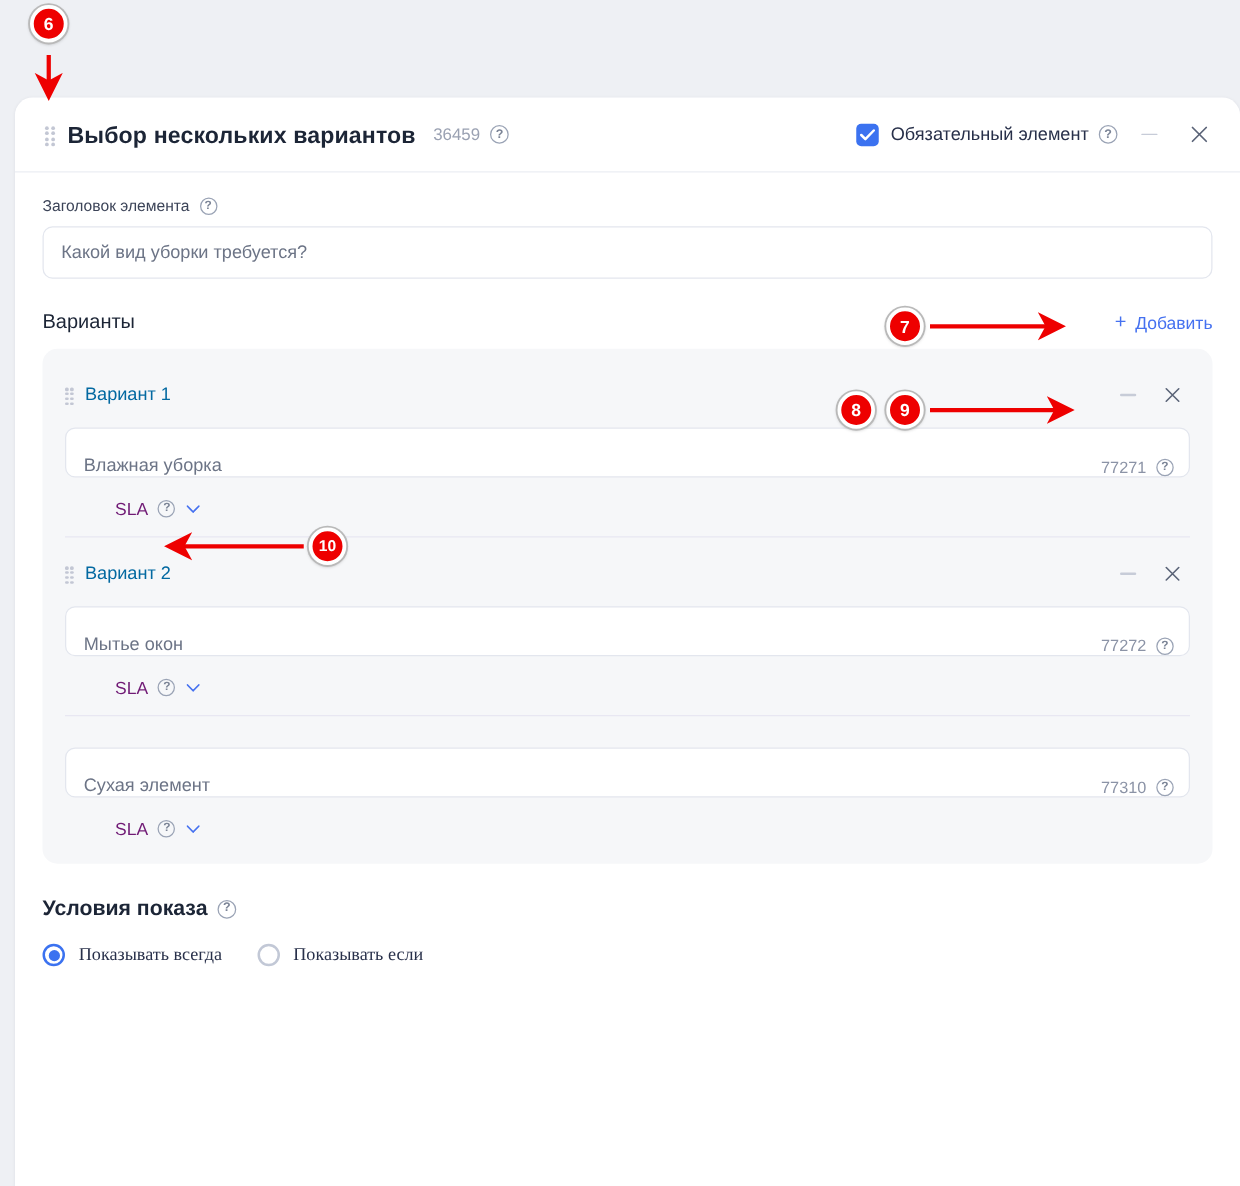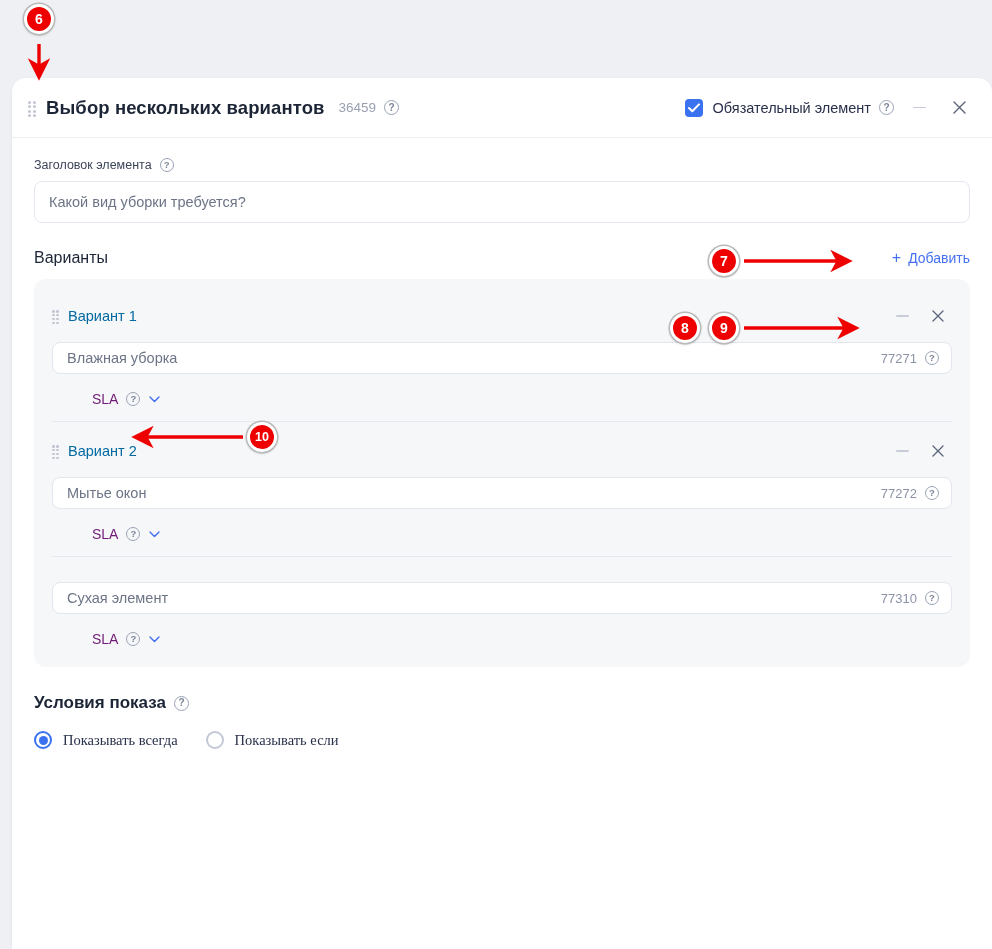--- a/index.html
+++ b/index.html
@@ -19,21 +19,21 @@
     width: 980px; height: 871px;
     background: #ffffff;
     border-radius: 14px 14px 0 0;
     box-shadow: 0 1px 3px rgba(20,30,60,.07);
     overflow: hidden;
   }
 
   .card-header {
     height: 60px;
     display: flex; align-items: center;
-    padding: 0 18px 0 16px;
+    padding: 0 18px 0 24px;
     border-bottom: 1px solid #eceef4;
   }
 
   
   .drag {
     width: 8px; height: 14px;
     display: grid;
     grid-template-columns: 3px 3px;
     grid-template-rows: repeat(4, 3px);
     gap: 1.6px 2px;
@@ -130,25 +130,25 @@
 
   .opt-head { display:flex; align-items:center; height: 30px; }
   .opt-name { font-size: 14.5px; color:#0369a1; }
   .opt-btn {
     width:28px; height:28px; display:inline-flex;
     align-items:center; justify-content:center; cursor:pointer; margin-left:8px;
   }
 
   .opt-input {
     margin-top: 11px;
-    height: 32px;
+    height: 40px;
     background:#fff;
     border:1px solid #e3e6ee;
     border-radius: 8px;
-    display:flex; align-items:center;
+    display:flex; align-items:flex-end;
     padding: 0 12px 0 14px;
     cursor:text;
   }
   .opt-input-text { font-size:14.5px; color:#6c7486; flex:1 1 auto; }
   .opt-input-id { font-size:13px; color:#8b93a6; }
 
   .sla-row {
     display:flex; align-items:center;
     margin-top: 17px; margin-bottom: 4px;
   }

